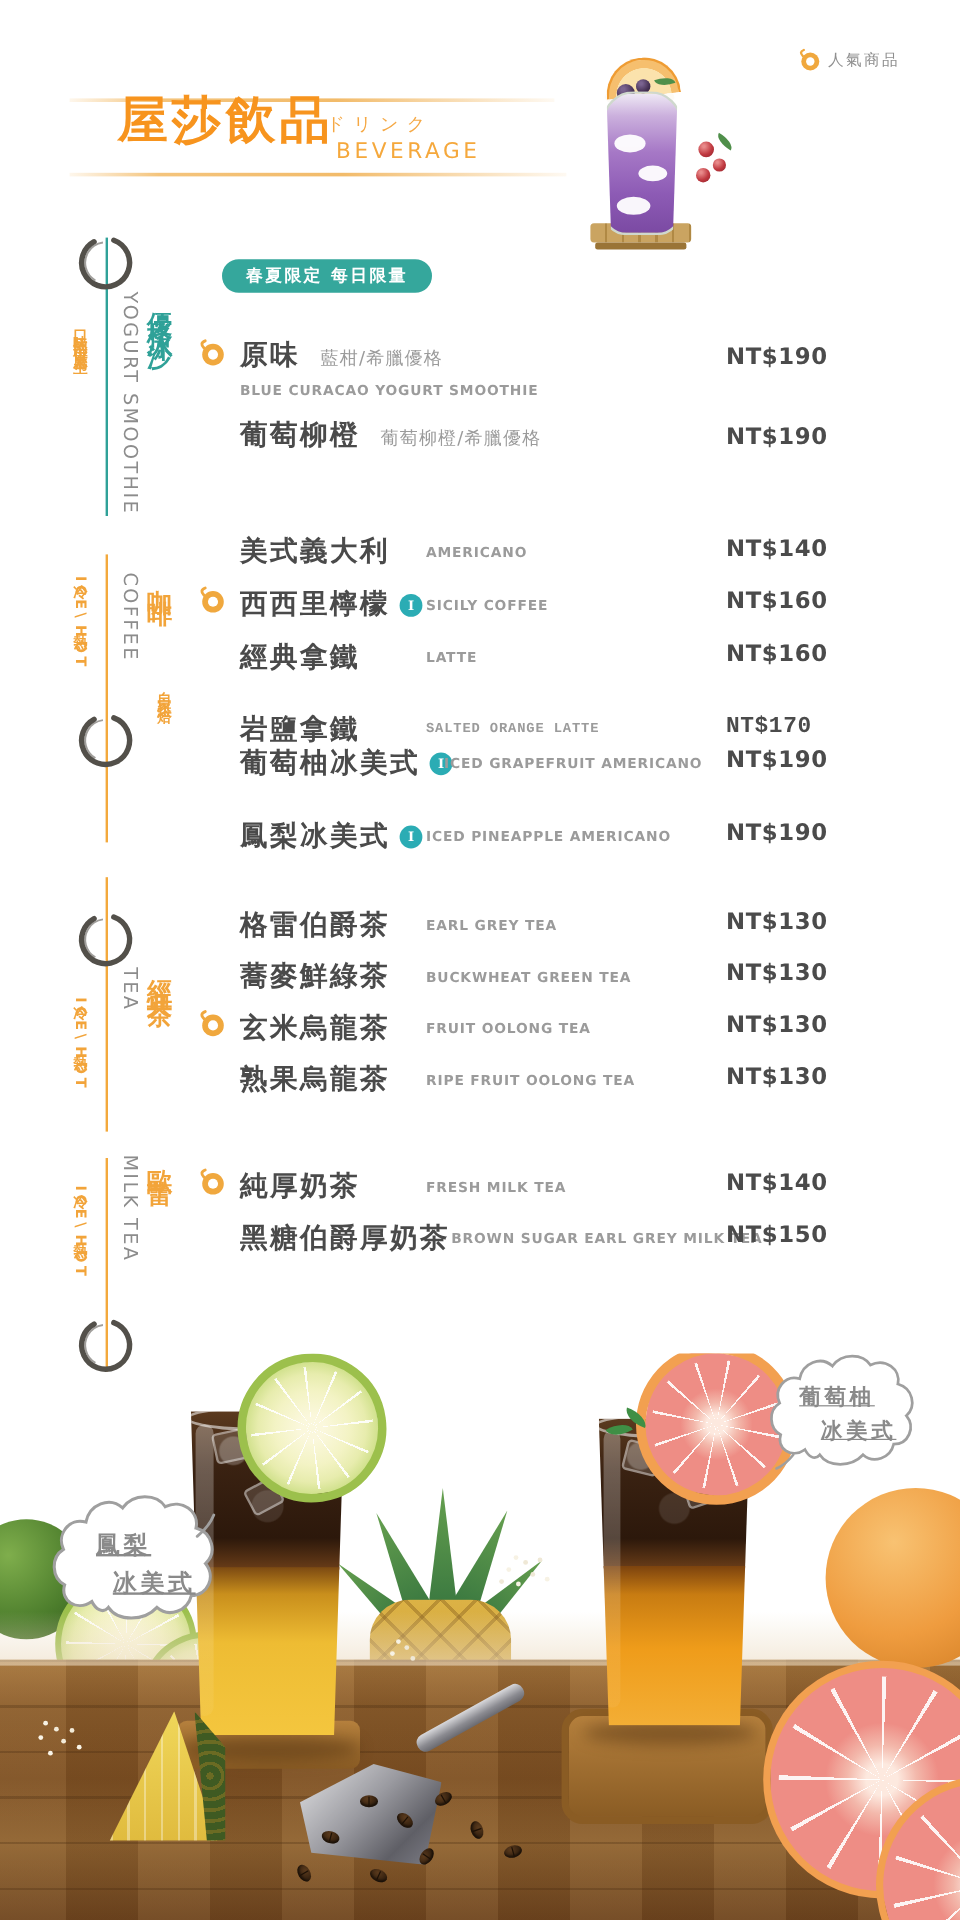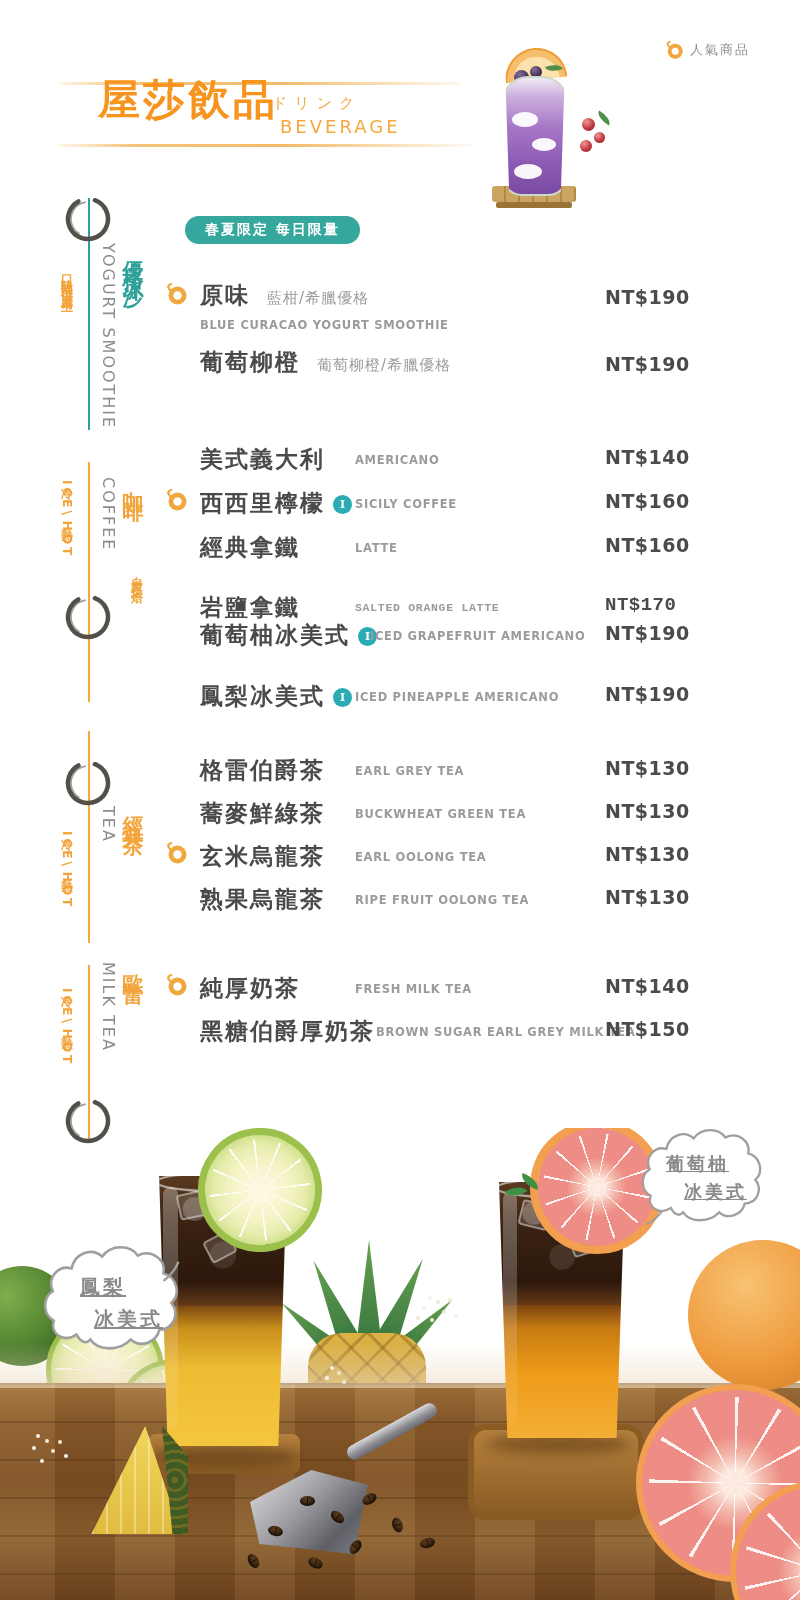--- a/index.html
+++ b/index.html
@@ -270,21 +270,21 @@
     <span class="en col">BUCKWHEAT GREEN TEA</span>
     <span class="price">NT$130</span>
   </div>
   <div class="row" style="top:841px;">
     <svg class="pop" width="24" height="24" viewBox="0 0 24 24" style="position:absolute;left:-36px;top:0;">
       <path d="M6,8 Q2,4 7,2" stroke="#f0a83e" stroke-width="2.4" fill="none" stroke-linecap="round"></path>
       <circle cx="13.5" cy="13.5" r="9" fill="#f0a83e"></circle>
         <circle cx="13.5" cy="13.5" r="4.2" fill="#fff"></circle>
     </svg>
     <span class="zh">玄米烏龍茶</span>
-    <span class="en col">EARL OOLONG TEA</span>
+    <span class="en col">FRUIT OOLONG TEA</span>
     <span class="price">NT$130</span>
   </div>
   <div class="row" style="top:884px;">
     <span class="zh">熟果烏龍茶</span>
     <span class="en col">RIPE FRUIT OOLONG TEA</span>
     <span class="price">NT$130</span>
   </div>
 
   <div class="row" style="top:973px;">
     <svg class="pop" width="24" height="24" viewBox="0 0 24 24" style="position:absolute;left:-36px;top:0;">

